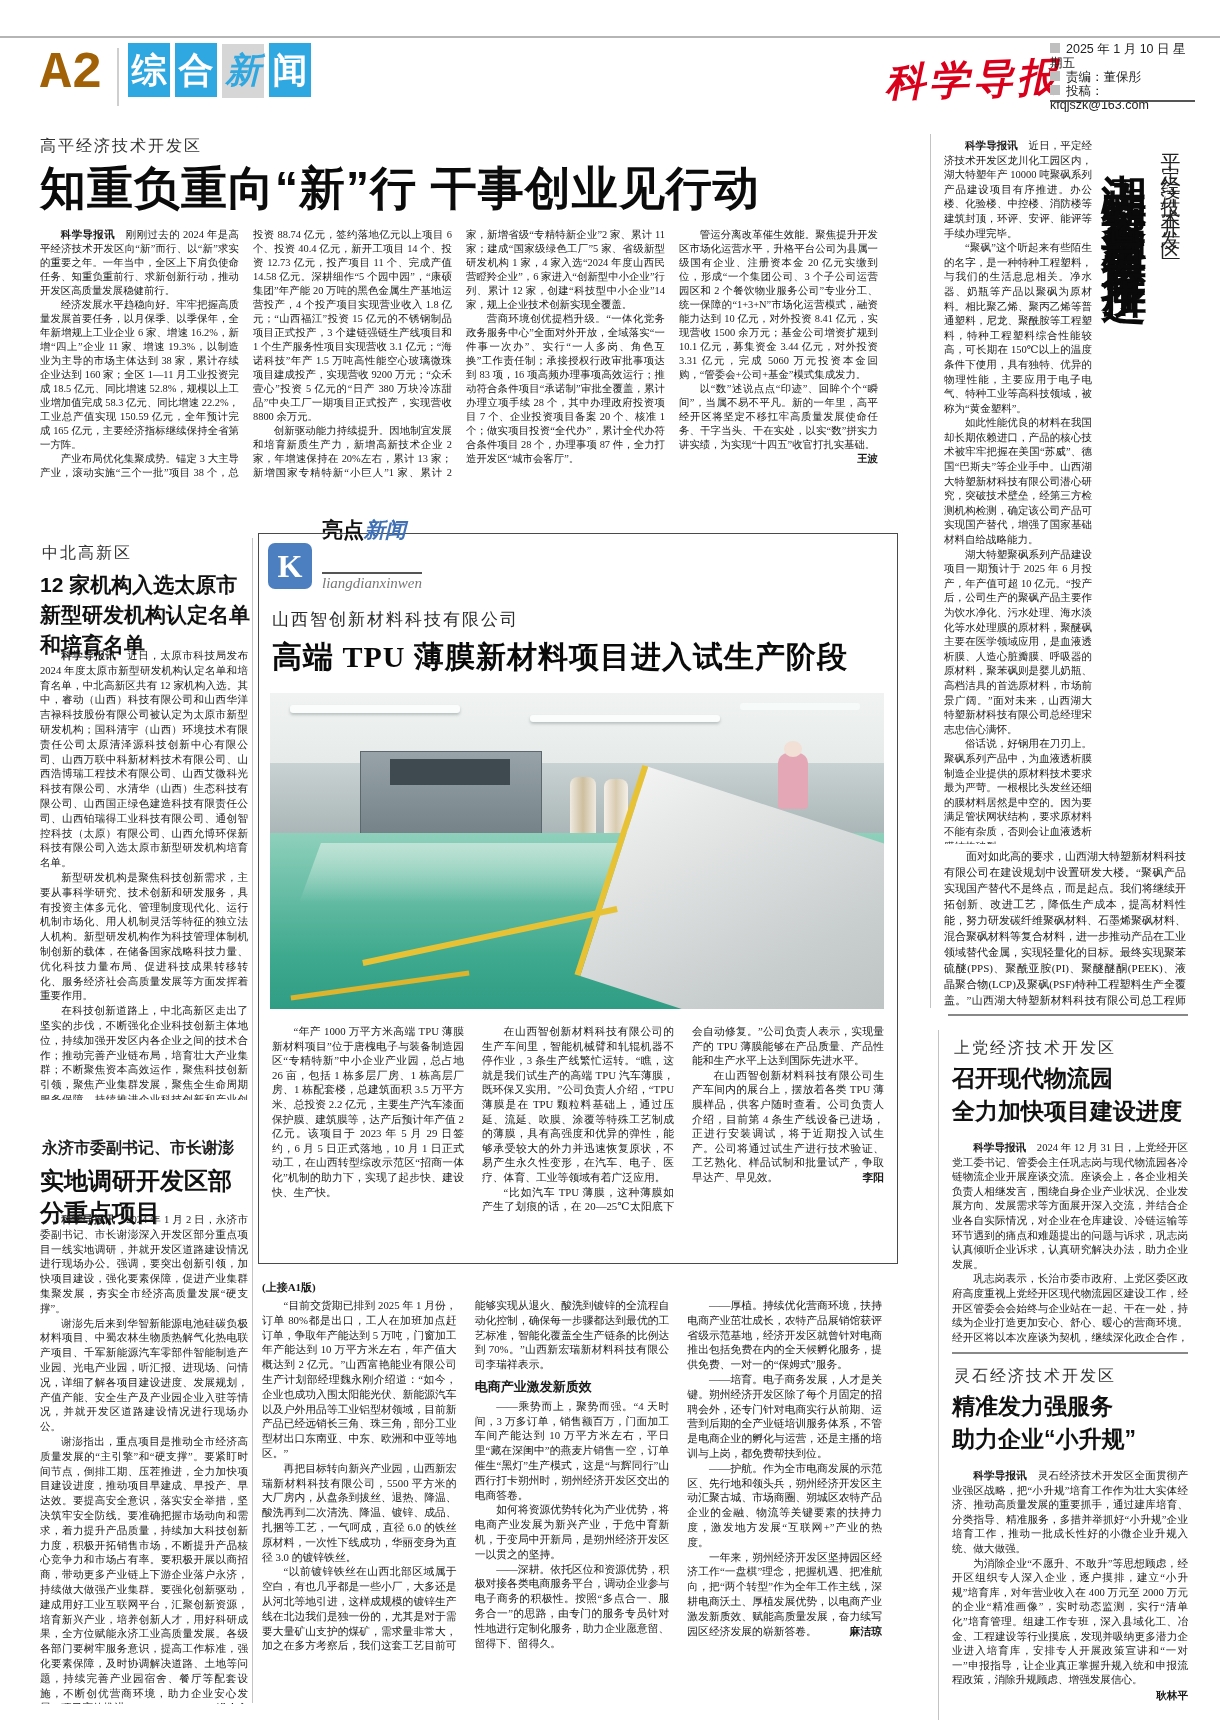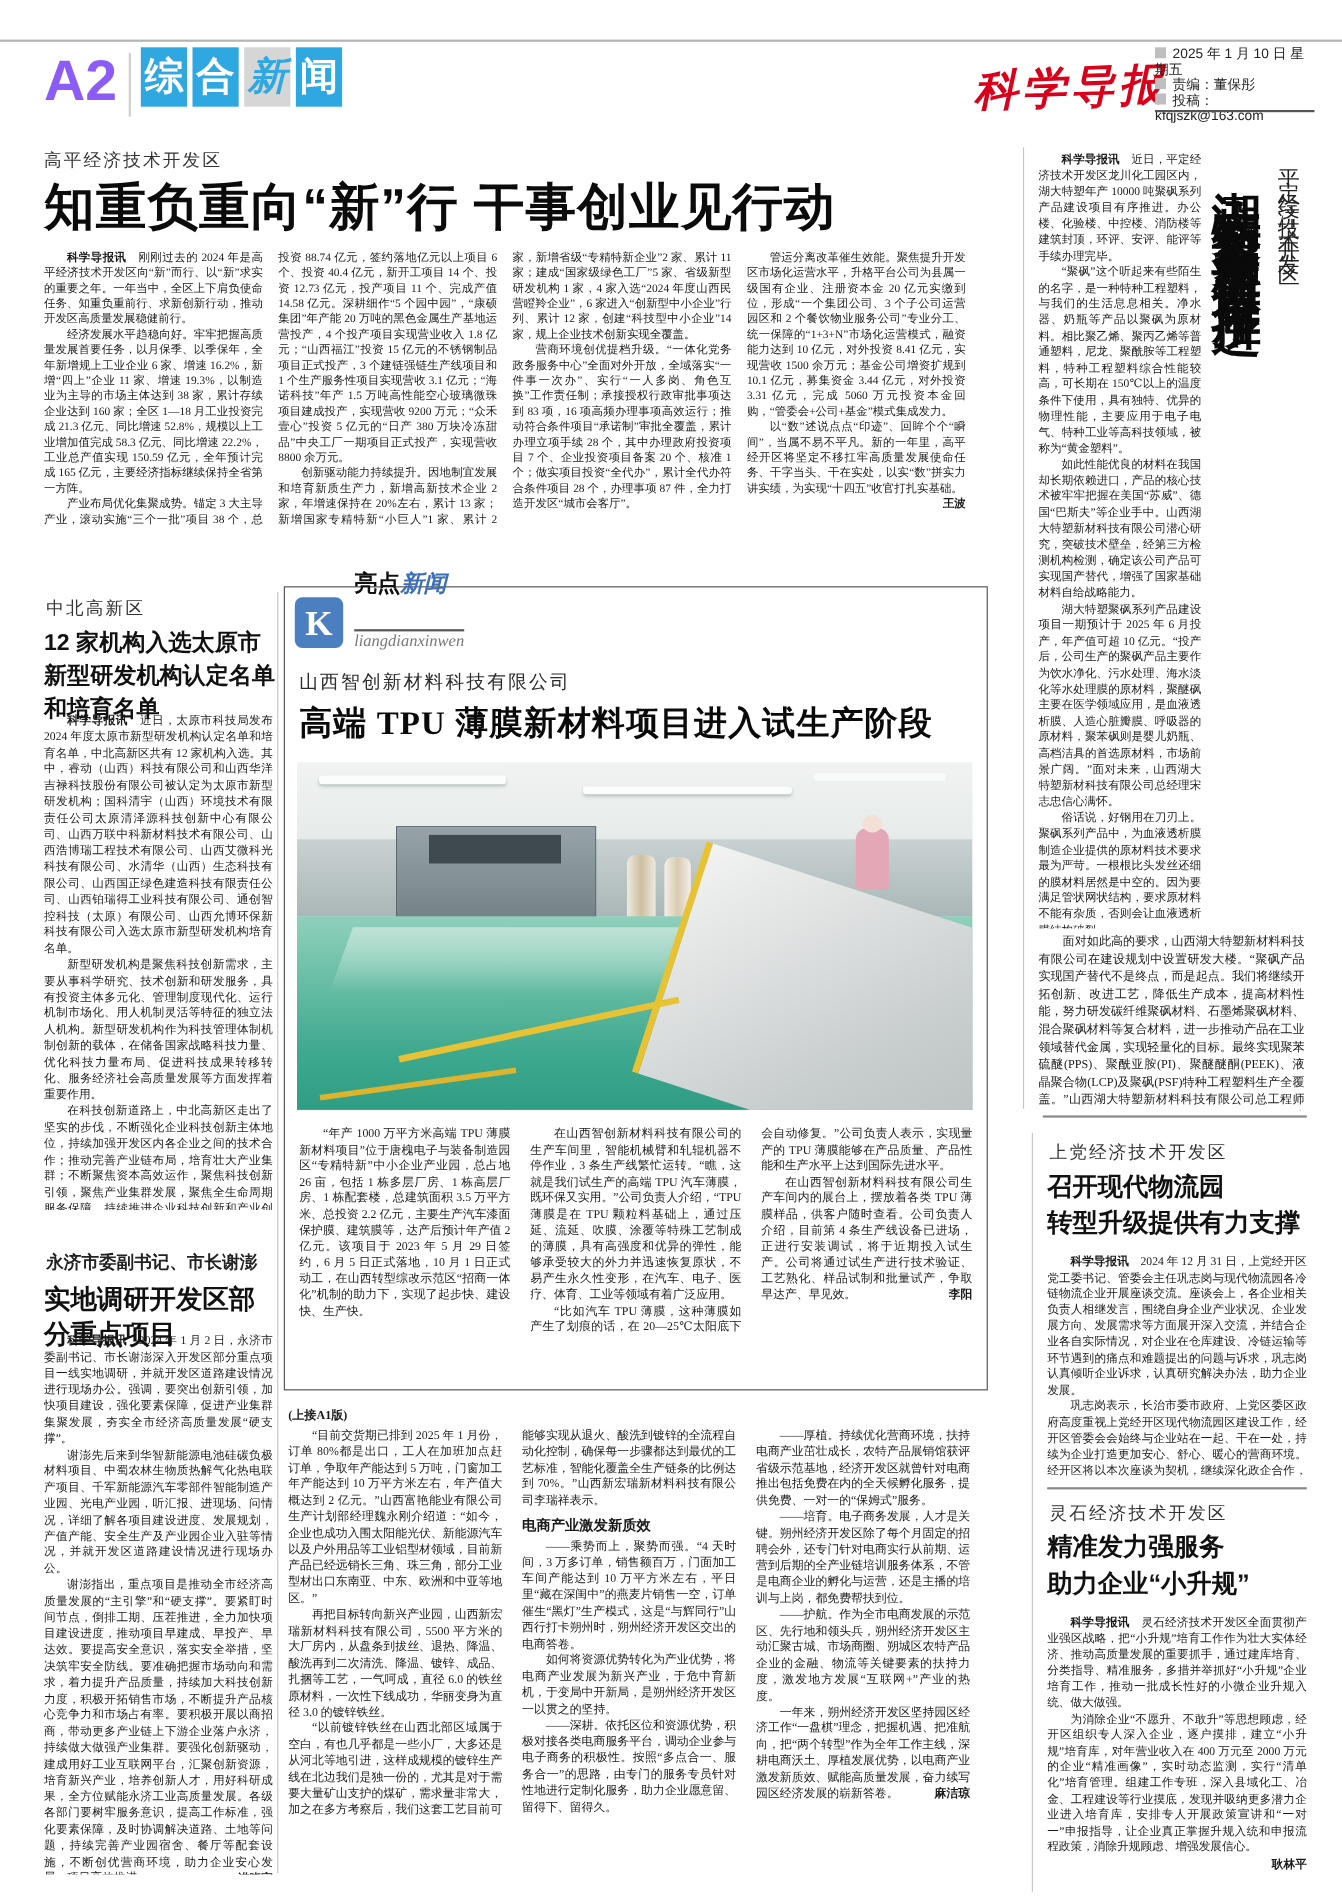--- a/index.html
+++ b/index.html
@@ -2,21 +2,21 @@
 <html><head>
 <meta charset="utf-8">
 <style>
   html,body{margin:0;padding:0;background:#ffffff;}
   .page{position:relative;width:1220px;height:1725px;background:#fff;overflow:hidden;
         font-family:"Liberation Serif","DejaVu Serif",serif;color:#1a1a1a;}
   .abs{position:absolute;}
   .hline{position:absolute;background:#b5b5b5;height:2px;}
   .vline{position:absolute;background:#c3c3c3;width:1px;}
   
-  .pageno{font-family:Liberation Sans, sans-serif;font-weight:bold;font-size:52px;color:#8b5cf6;}
+  .pageno{font-family:Liberation Mono, monospace;font-weight:bold;font-size:52px;color:#a16207;}
   .secbox{display:inline-block;width:42px;height:54px;margin-right:5px;text-align:center;
           line-height:54px;font-size:35px;font-weight:bold;color:#fff;background:#2fa8e1;
           font-family:"Liberation Sans",sans-serif;}
   .secbox.gray{background:#d6d6d6;color:#2fa8e1;font-style:italic;font-family:"Liberation Serif",serif;}
   .masthead{color:#d9001b;font-weight:bold;font-style:italic;font-size:40px;
             font-family:"Liberation Serif",serif;transform:rotate(-2deg);letter-spacing:4px;}
   .inforow{font-family:"Liberation Sans",sans-serif;font-size:12.5px;color:#222;line-height:14px;}
   .inforow .sq{display:inline-block;width:10px;height:10px;background:#bfbfbf;margin-right:6px;}
   
   .kicker{font-family:"Liberation Sans",sans-serif;font-size:16px;color:#333;letter-spacing:2px;}
@@ -66,21 +66,21 @@
     <div class="inforow"><span class="sq"></span><span>2025 年 1 月 10 日  星期五</span></div>
     <div class="inforow"><span class="sq"></span><span>责编：董保彤</span></div>
     <div class="inforow"><span class="sq"></span><span>投稿：kfqjszk@163.com</span></div>
   </div>
   <div class="abs" style="left:1050px;top:100px;width:145px;height:2px;background:#555;"></div>
 
   <div class="abs kicker" style="left:40px;top:136px;">高平经济技术开发区</div>
   <div class="abs bighead" style="left:40px;top:158px;">知重负重向“新”行  干事创业见行动</div>
   <div class="abs body-txt cols4" style="left:40px;top:228px;width:838px;height:272px;">
       <p><b>科学导报讯　</b>刚刚过去的 2024 年是高平经济技术开发区向“新”而行、以“新”求实的重要之年。一年当中，全区上下肩负使命任务、知重负重前行、求新创新行动，推动开发区高质量发展稳健前行。</p>
-      <p>经济发展水平趋稳向好。牢牢把握高质量发展首要任务，以月保季、以季保年，全年新增规上工业企业 6 家、增速 16.2%，新增“四上”企业 11 家、增速 19.3%，以制造业为主导的市场主体达到 38 家，累计存续企业达到 160 家；全区 1—18 月工业投资完成 21.3 亿元、同比增速 52.8%，规模以上工业增加值完成 58.3 亿元、同比增速 22.2%，工业总产值实现 150.59 亿元，全年预计完成 165 亿元，主要经济指标继续保持全省第一方阵。</p>
+      <p>经济发展水平趋稳向好。牢牢把握高质量发展首要任务，以月保季、以季保年，全年新增规上工业企业 6 家、增速 16.2%，新增“四上”企业 11 家、增速 19.3%，以制造业为主导的市场主体达到 38 家，累计存续企业达到 160 家；全区 1—11 月工业投资完成 18.5 亿元、同比增速 52.8%，规模以上工业增加值完成 58.3 亿元、同比增速 22.2%，工业总产值实现 150.59 亿元，全年预计完成 165 亿元，主要经济指标继续保持全省第一方阵。</p>
       <p>产业布局优化集聚成势。锚定 3 大主导产业，滚动实施“三个一批”项目 38 个，总投资 88.74 亿元，签约落地亿元以上项目 6 个、投资 40.4 亿元，新开工项目 14 个、投资 12.73 亿元，投产项目 11 个、完成产值 14.58 亿元。深耕细作“5 个园中园”，“康硕集团”年产能 20 万吨的黑色金属生产基地运营投产，4 个投产项目实现营业收入 1.8 亿元；“山西福江”投资 15 亿元的不锈钢制品项目正式投产，3 个建链强链生产线项目和 1 个生产服务性项目实现营收 3.1 亿元；“海诺科技”年产 1.5 万吨高性能空心玻璃微珠项目建成投产，实现营收 9200 万元；“众禾壹心”投资 5 亿元的“日产 380 万块冷冻甜品”中央工厂一期项目正式投产，实现营收 8800 余万元。</p>
       <p>创新驱动能力持续提升。因地制宜发展和培育新质生产力，新增高新技术企业 2 家，年增速保持在 20%左右，累计 13 家；新增国家专精特新“小巨人”1 家、累计 2 家，新增省级“专精特新企业”2 家、累计 11 家；建成“国家级绿色工厂”5 家、省级新型研发机构 1 家，4 家入选“2024 年度山西民营瞪羚企业”，6 家进入“创新型中小企业”行列、累计 12 家，创建“科技型中小企业”14 家，规上企业技术创新实现全覆盖。</p>
       <p>营商环境创优提档升级。“一体化党务政务服务中心”全面对外开放，全域落实“一件事一次办”、实行“一人多岗、角色互换”工作责任制；承接授权行政审批事项达到 83 项，16 项高频办理事项高效运行；推动符合条件项目“承诺制”审批全覆盖，累计办理立项手续 28 个，其中办理政府投资项目 7 个、企业投资项目备案 20 个、核准 1 个；做实项目投资“全代办”，累计全代办符合条件项目 28 个，办理事项 87 件，全力打造开发区“城市会客厅”。</p>
       <p>管运分离改革催生效能。聚焦提升开发区市场化运营水平，升格平台公司为县属一级国有企业、注册资本金 20 亿元实缴到位，形成“一个集团公司、3 个子公司运营园区和 2 个餐饮物业服务公司”专业分工、统一保障的“1+3+N”市场化运营模式，融资能力达到 10 亿元，对外投资 8.41 亿元，实现营收 1500 余万元；基金公司增资扩规到 10.1 亿元，募集资金 3.44 亿元，对外投资 3.31 亿元，完成 5060 万元投资本金回购，“管委会+公司+基金”模式集成发力。</p>
       <p>以“数”述说点点“印迹”、回眸个个“瞬间”，当属不易不平凡。新的一年里，高平经开区将坚定不移扛牢高质量发展使命任务、干字当头、干在实处，以实“数”拼实力讲实绩，为实现“十四五”收官打扎实基础。<span class="byline">王波</span></p>
     </div>
 
   <div class="vline" style="left:930px;top:134px;height:874px;"></div>
   <div class="abs vert vkick" style="left:1158px;top:138px;height:300px;">平定经济技术开发区</div>
   <div class="abs vert vhead" style="left:1094px;top:138px;height:816px;">湖大特塑『黄金塑料』项目有序推进</div>
@@ -161,21 +161,21 @@
       <p>——厚植。持续优化营商环境，扶持电商产业茁壮成长，农特产品展销馆获评省级示范基地，经济开发区就曾针对电商推出包括免费在内的全天候孵化服务，提供免费、一对一的“保姆式”服务。</p>
       <p>——培育。电子商务发展，人才是关键。朔州经济开发区除了每个月固定的招聘会外，还专门针对电商实行从前期、运营到后期的全产业链培训服务体系，不管是电商企业的孵化与运营，还是主播的培训与上岗，都免费帮扶到位。</p>
       <p>——护航。作为全市电商发展的示范区、先行地和领头兵，朔州经济开发区主动汇聚古城、市场商圈、朔城区农特产品企业的金融、物流等关键要素的扶持力度，激发地方发展“互联网+”产业的热度。</p>
       <p>一年来，朔州经济开发区坚持园区经济工作“一盘棋”理念，把握机遇、把准航向，把“两个转型”作为全年工作主线，深耕电商沃土、厚植发展优势，以电商产业激发新质效、赋能高质量发展，奋力续写园区经济发展的崭新答卷。<span class="byline">麻洁琼</span></p>
     </div>
   <div class="vline" style="left:938px;top:1030px;height:690px;"></div>
 
   <div class="abs kicker" style="left:954px;top:1038px;">上党经济技术开发区</div>
   <div class="abs subhead2" style="left:952px;top:1062px;font-size:23px;line-height:33px;">
     <div>召开现代物流园</div>
-    <div>转型升级提供有力支撑</div>
+    <div>全力加快项目建设进度</div>
   </div>
   <div class="abs body-txt" style="left:952px;top:1140px;width:236px;height:205px;font-size:10.6px;line-height:14.6px;">
       <p><b>科学导报讯　</b>2024 年 12 月 31 日，上党经开区党工委书记、管委会主任巩志岗与现代物流园各冷链物流企业开展座谈交流。座谈会上，各企业相关负责人相继发言，围绕自身企业产业状况、企业发展方向、发展需求等方面展开深入交流，并结合企业各自实际情况，对企业在仓库建设、冷链运输等环节遇到的痛点和难题提出的问题与诉求，巩志岗认真倾听企业诉求，认真研究解决办法，助力企业发展。</p>
       <p>巩志岗表示，长治市委市政府、上党区委区政府高度重视上党经开区现代物流园区建设工作，经开区管委会会始终与企业站在一起、干在一处，持续为企业打造更加安心、舒心、暖心的营商环境。经开区将以本次座谈为契机，继续深化政企合作，为冷链物流企业降本增效、转型升级提供有力支撑。</p>
     </div>
   <div class="hline" style="left:952px;top:1352px;width:236px;background:#888;"></div>
 
   <div class="abs kicker" style="left:954px;top:1366px;">灵石经济技术开发区</div>
   <div class="abs subhead2" style="left:952px;top:1390px;font-size:23px;line-height:33px;">
     <div>精准发力强服务</div>

